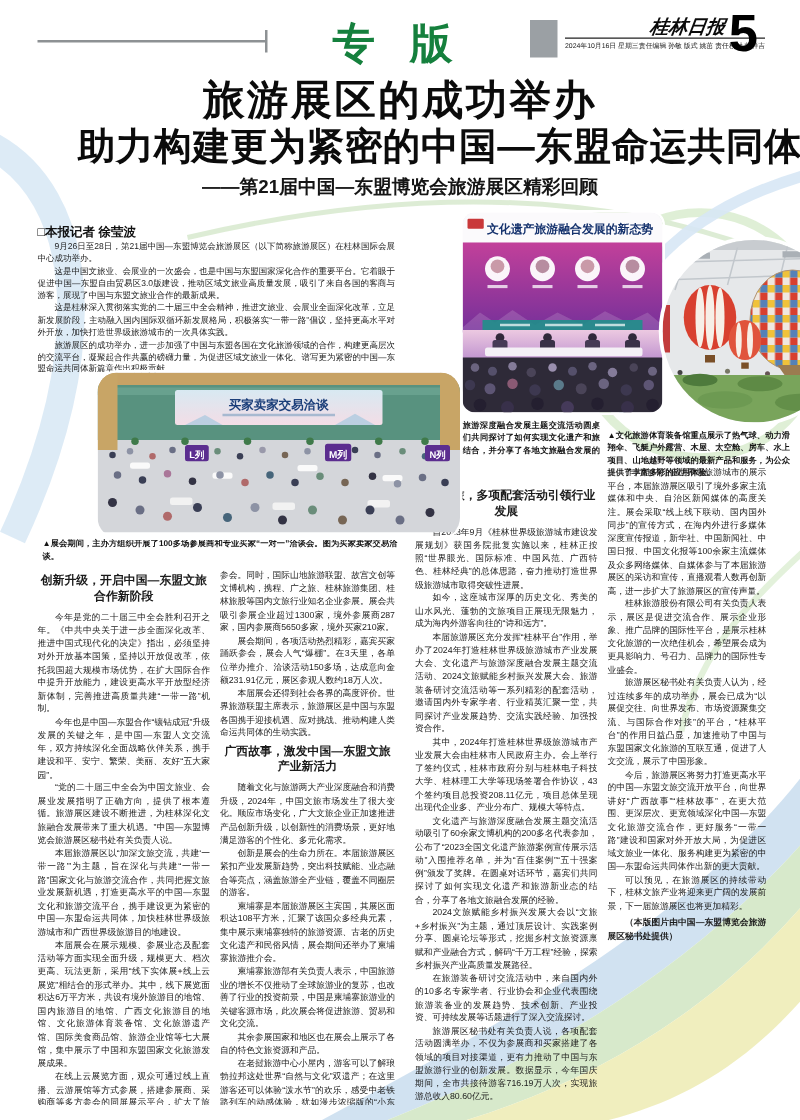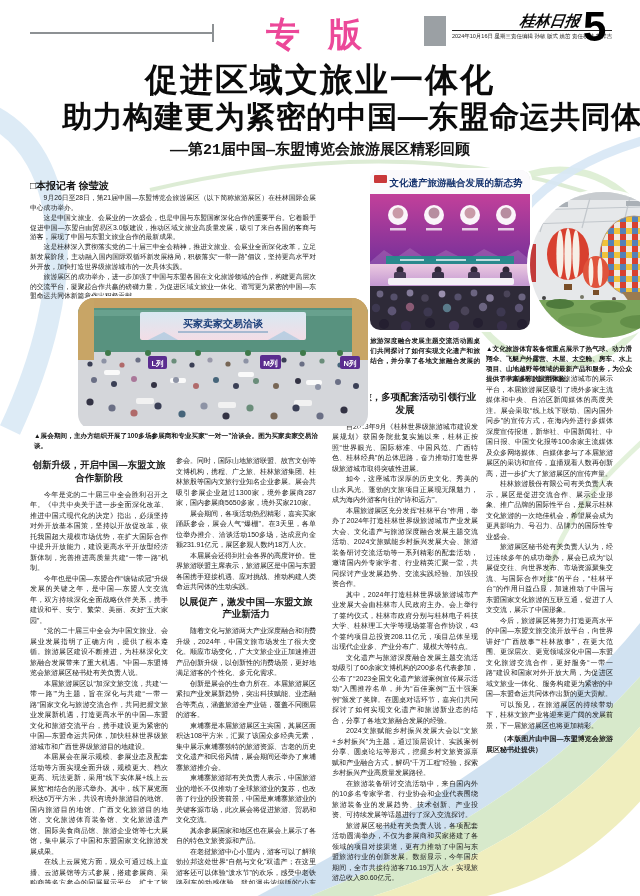--- a/index.html
+++ b/index.html
@@ -3,32 +3,32 @@
 <meta charset="utf-8">
 <style>
   html,body{margin:0;padding:0;background:#888;}
   .page{position:relative;width:640px;height:896px;margin:0 auto;background:#fff;overflow:hidden;
         font-family:"Liberation Sans","DejaVu Sans",sans-serif;color:#111;}
   .abs{position:absolute;}
   svg{display:block;}
   
   .hdr-line{position:absolute;left:30px;top:32px;width:182px;height:2px;background:#8d9194;}
   .hdr-tick{position:absolute;left:212px;top:24px;width:2px;height:18px;background:#8d9194;}
-  .edition{position:absolute;left:266px;top:12px;font-size:34px;font-weight:900;letter-spacing:28px;color:#ec4899;}
+  .edition{position:absolute;left:266px;top:12px;font-size:34px;font-weight:900;letter-spacing:28px;color:#15803d;}
   .graybox{position:absolute;left:424px;top:16px;width:22px;height:30px;background:#9ba0a4;}
   .hdr-rule{position:absolute;left:452px;top:30px;width:160px;height:0;border-top:1.2px solid #222;}
   .hdr-below{position:absolute;left:452px;top:33px;width:128px;display:flex;justify-content:space-between;font-size:5.5px;color:#222;white-space:nowrap;}
   .masthead{position:absolute;left:506px;top:12px;width:74px;font-family:"DejaVu Serif","Liberation Serif",serif;
             font-style:italic;font-weight:bold;font-size:15px;transform:skewX(-8deg);text-align:right;color:#0a0a0a;}
   .pagenum{position:absolute;left:583px;top:6px;font-size:42px;font-weight:900;color:#000;line-height:1;}
   
   .hl1{position:absolute;left:0;top:58px;width:640px;text-align:center;font-size:33px;font-weight:900;letter-spacing:2px;color:#0b0b0b;}
   .hl2{position:absolute;left:0;top:97px;width:640px;text-align:center;font-size:30px;font-weight:900;letter-spacing:0.5px;color:#0b0b0b;margin-left:32px;}
   .subt{position:absolute;left:0;top:140px;width:640px;text-align:center;font-size:15px;font-weight:bold;
-        font-family:Liberation Mono, monospace;color:#151515;}
+        font-family:Liberation Sans, sans-serif;color:#151515;}
   .byline{position:absolute;left:30px;top:179px;font-size:10px;font-weight:bold;color:#111;}
   
   p{margin:0;text-indent:2em;}
   .intro{position:absolute;left:30px;top:193px;width:286px;height:106px;overflow:hidden;font-size:6.8px;line-height:1.45;color:#1a1a1a;}
   .intro p,.col p{text-align:justify;}
   .col{position:absolute;font-size:7px;line-height:1.5;overflow:hidden;color:#1b1b1b;}
   h3.sec{font-size:9.5px;font-weight:700;text-align:center;line-height:1.35;margin:3px 0 5px;}
   .flush-first p:first-child{text-indent:0;}
   .credit{font-weight:700;margin-top:3px;}
   .caption{position:absolute;font-size:6.6px;font-weight:600;line-height:1.5;text-align:justify;color:#151515;}
@@ -61,21 +61,21 @@
   <div class="edition">专版</div>
   <div class="graybox"></div>
   <div class="hdr-rule"></div>
   <div class="hdr-below">
     <span>2024年10月16日 星期三</span>
     <span>责任编辑 孙敏 版式 姚茁 责任校对 蒙祥吉</span>
   </div>
   <div class="masthead">桂林日报</div>
   <div class="pagenum">5</div>
 
-  <div class="hl1 z1 abs">促进区域文旅业一体化</div>
+  <div class="hl1 z1 abs">旅游展区的成功举办</div>
   <div class="hl2 z1 abs">助力构建更为紧密的中国—东盟命运共同体</div>
   <div class="subt z1 abs">——第21届中国—东盟博览会旅游展区精彩回顾</div>
   <div class="byline z1 abs">□本报记者 徐莹波</div>
 
   <div class="intro z1">
       <p>9月26日至28日，第21届中国—东盟博览会旅游展区（以下简称旅游展区）在桂林国际会展中心成功举办。</p>
       <p>这是中国文旅业、会展业的一次盛会，也是中国与东盟国家深化合作的重要平台。它着眼于促进中国—东盟自由贸易区3.0版建设，推动区域文旅业高质量发展，吸引了来自各国的客商与游客，展现了中国与东盟文旅业合作的最新成果。</p>
       <p>这是桂林深入贯彻落实党的二十届三中全会精神，推进文旅业、会展业全面深化改革，立足新发展阶段，主动融入国内国际双循环新发展格局，积极落实“一带一路”倡议，坚持更高水平对外开放，加快打造世界级旅游城市的一次具体实践。</p>
       <p>旅游展区的成功举办，进一步加强了中国与东盟各国在文化旅游领域的合作，构建更高层次的交流平台，凝聚起合作共赢的磅礴力量，为促进区域文旅业一体化、谱写更为紧密的中国—东盟命运共同体新篇章作出积极贡献。</p>
     </div>
@@ -321,21 +321,21 @@
         <p>在线上云展览方面，观众可通过线上直播、云游展馆等方式参展，搭建参展商、采购商等多方参会的同屏展示平台，扩大了旅游展区传播范围，提升了影响力。</p>
       </div>
   </div>
 
   <div class="col z1" style="left:176px;top:456px;width:140px;height:428px;">
     <div class="flush-first">
         <p>参会。同时，国际山地旅游联盟、故宫文创等文博机构，携程、广之旅、桂林旅游集团、桂林旅股等国内文旅行业知名企业参展。展会共吸引参展企业超过1300家，境外参展商287家，国内参展商5650多家，境外买家210家。</p>
         <p>展会期间，各项活动热烈精彩，嘉宾买家踊跃参会，展会人气“爆棚”。在3天里，各单位举办推介、洽谈活动150多场，达成意向金额231.91亿元，展区参观人数约18万人次。</p>
         <p>本届展会还得到社会各界的高度评价。世界旅游联盟主席表示，旅游展区是中国与东盟各国携手迎接机遇、应对挑战、推动构建人类命运共同体的生动实践。</p>
       </div>
-    <h3 class="sec">以展促产，激发中国—东盟文旅产业新活力</h3>
+    <h3 class="sec">广西故事，激发中国—东盟文旅产业新活力</h3>
     <div>
         <p>随着文化与旅游两大产业深度融合和消费升级，2024年，中国文旅市场发生了很大变化。顺应市场变化，广大文旅企业正加速推进产品创新升级，以创新性的消费场景，更好地满足游客的个性化、多元化需求。</p>
         <p>创新是展会的生命力所在。本届旅游展区紧扣产业发展新趋势，突出科技赋能、业态融合等亮点，涵盖旅游全产业链，覆盖不同圈层的游客。</p>
         <p>柬埔寨是本届旅游展区主宾国，其展区面积达108平方米，汇聚了该国众多经典元素，集中展示柬埔寨独特的旅游资源、古老的历史文化遗产和民俗风情，展会期间还举办了柬埔寨旅游推介会。</p>
         <p>柬埔寨旅游部有关负责人表示，中国旅游业的增长不仅推动了全球旅游业的复苏，也改善了行业的投资前景，中国是柬埔寨旅游业的关键客源市场，此次展会将促进旅游、贸易和文化交流。</p>
         <p>其余参展国家和地区也在展会上展示了各自的特色文旅资源和产品。</p>
         <p>在老挝旅游中心小屋内，游客可以了解琅勃拉邦这处世界“自然与文化”双遗产；在这里游客还可以体验“泼水节”的欢乐，感受中老铁路列车的动感体验，犹如漫步浓缩版的“小东盟”，可以尽兴热“游”。</p>
       </div>
   </div>
 

